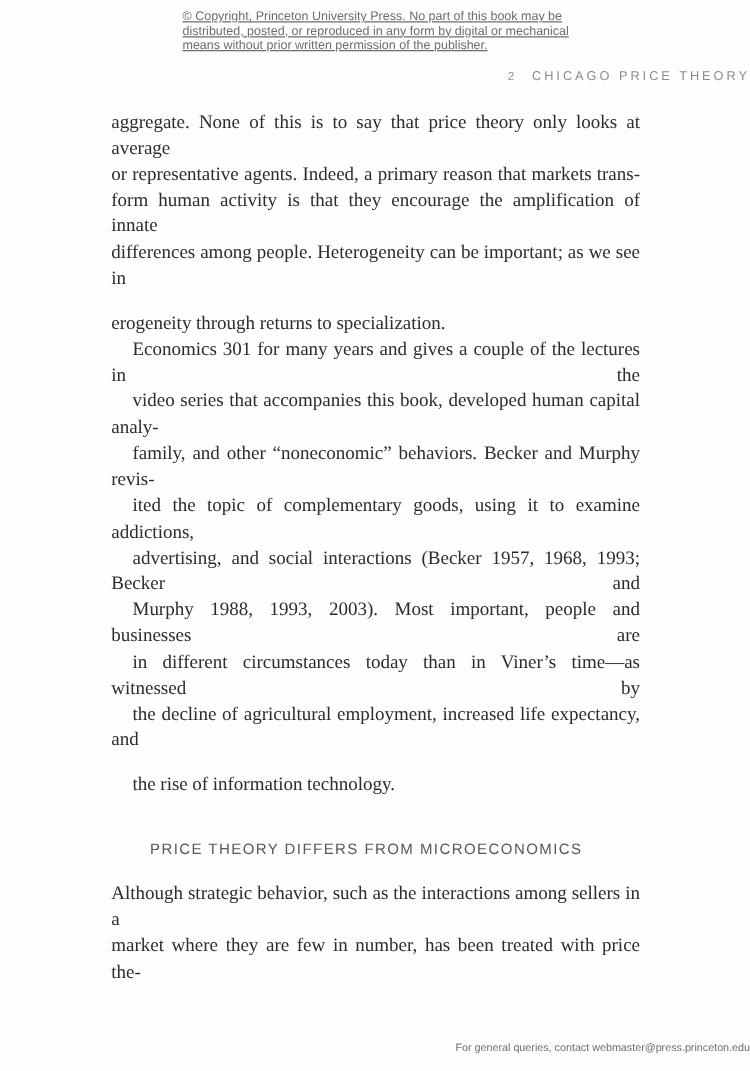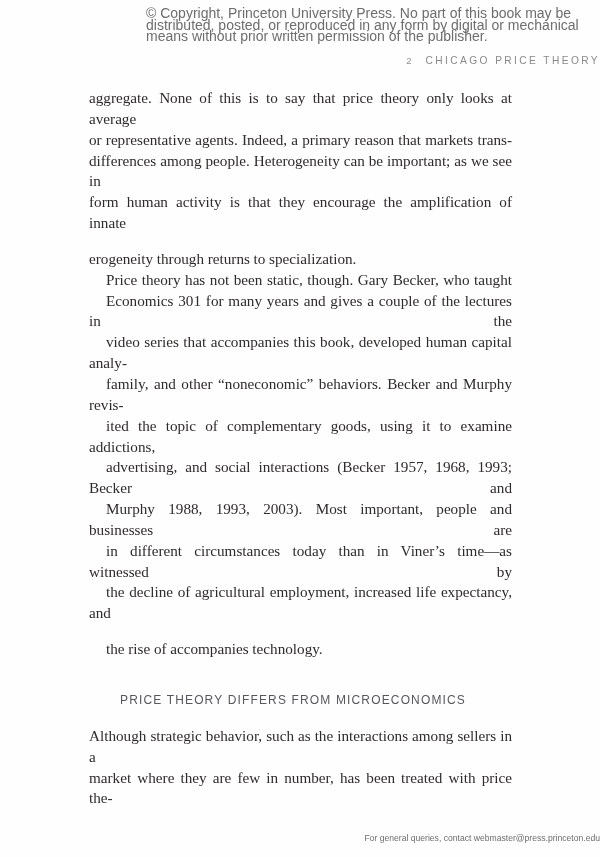--- a/index.html
+++ b/index.html
@@ -21,24 +21,25 @@
     background: #fefefe;
   }
 
   
   .copyright-block {
     position: absolute;
     left: 146px;
     top: 8px;
     width: 340px;
     font-family: "Liberation Sans", sans-serif;
-    font-size: 14px;
+    font-size: 10px;
     line-height: 11.6px;
     color: #6d6d6d;
     text-align: left;
+    text-decoration: underline;
   }
   .copyright-block div { white-space: pre; }
 
   
   .running-head {
     position: absolute;
     left: 0;
     right: 0;
     top: 55px;
     text-align: right;
@@ -128,36 +129,35 @@
     <div>means without prior written permission of the publisher.</div>
   </div>
 
   <div class="running-head"><span class="folio">2</span><span class="rh-gap">&nbsp;&nbsp;&nbsp;&nbsp;&nbsp;</span><span>CHICAGO PRICE THEORY</span></div>
 
   <div class="textblock">
 
     <p class="body-para" id="para-1">
         <span class="ln just">aggregate. None of this is to say that price theory only looks at average</span>
         <span class="ln just">or representative agents. Indeed, a primary reason that markets trans-</span>
+        <span class="ln just">form human activity is that they encourage the amplification of innate</span>
         <span class="ln just">differences among people. Heterogeneity can be important; as we see in</span>
-        <span class="ln just">form human activity is that they encourage the amplification of innate</span>
         <span class="ln last">erogeneity through returns to specialization.</span>
       </p>
 
     <p class="body-para indent" id="para-2">
-        <span class="ln just" style="text-indent: 17px;">Price theory has not been static, though. Gary Becker, who taught</span>
         <span class="ln just">Economics 301 for many years and gives a couple of the lectures in the</span>
         <span class="ln just">video series that accompanies this book, developed human capital analy-</span>
         <span class="ln just">family, and other “noneconomic” behaviors. Becker and Murphy revis-</span>
         <span class="ln just">ited the topic of complementary goods, using it to examine addictions,</span>
         <span class="ln just">advertising, and social interactions (Becker 1957, 1968, 1993; Becker and</span>
         <span class="ln just">Murphy 1988, 1993, 2003). Most important, people and businesses are</span>
         <span class="ln just">in different circumstances today than in Viner’s time—as witnessed by</span>
         <span class="ln just">the decline of agricultural employment, increased life expectancy, and</span>
-        <span class="ln last">the rise of accompanies technology.</span>
+        <span class="ln last">the rise of information technology.</span>
       </p>
 
     <div class="gap-before-heading"></div>
 
     <h2 class="section-heading">Price Theory Differs from Microeconomics</h2>
 
     <div class="gap-after-heading"></div>
 
     <p class="body-para" id="para-3">
         <span class="ln just">Although strategic behavior, such as the interactions among sellers in a</span>

